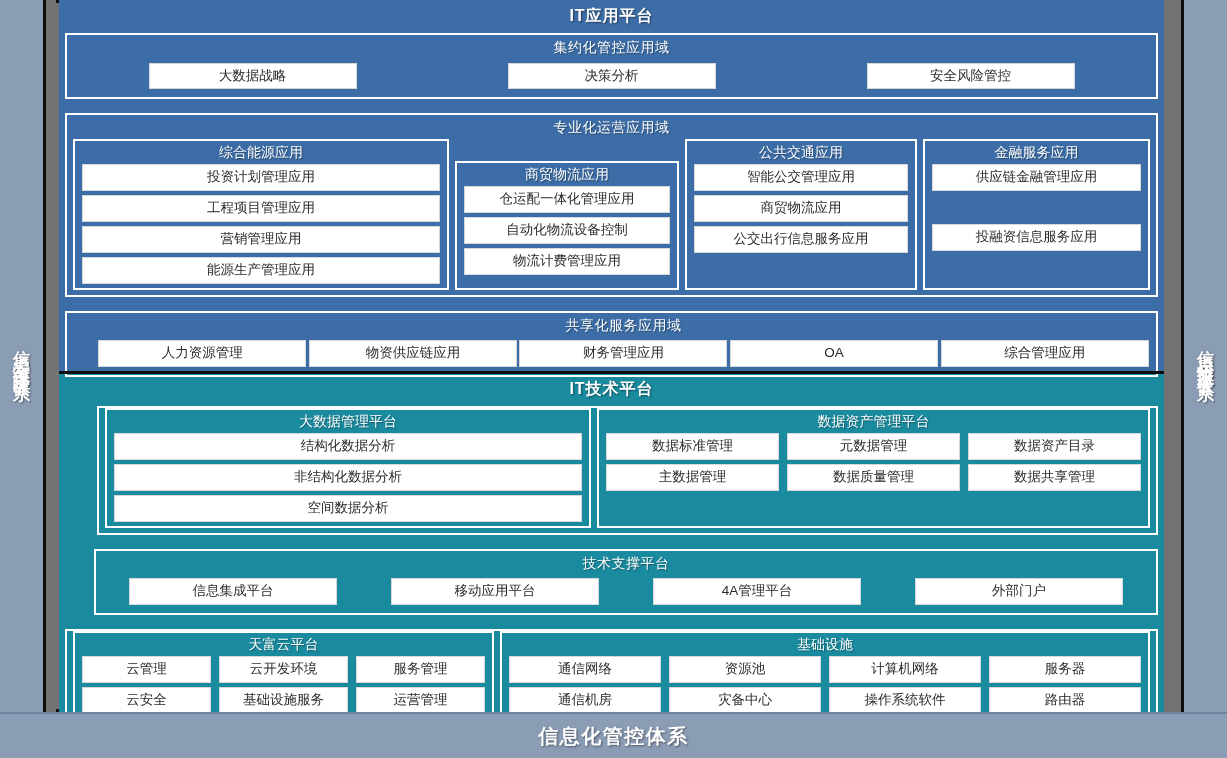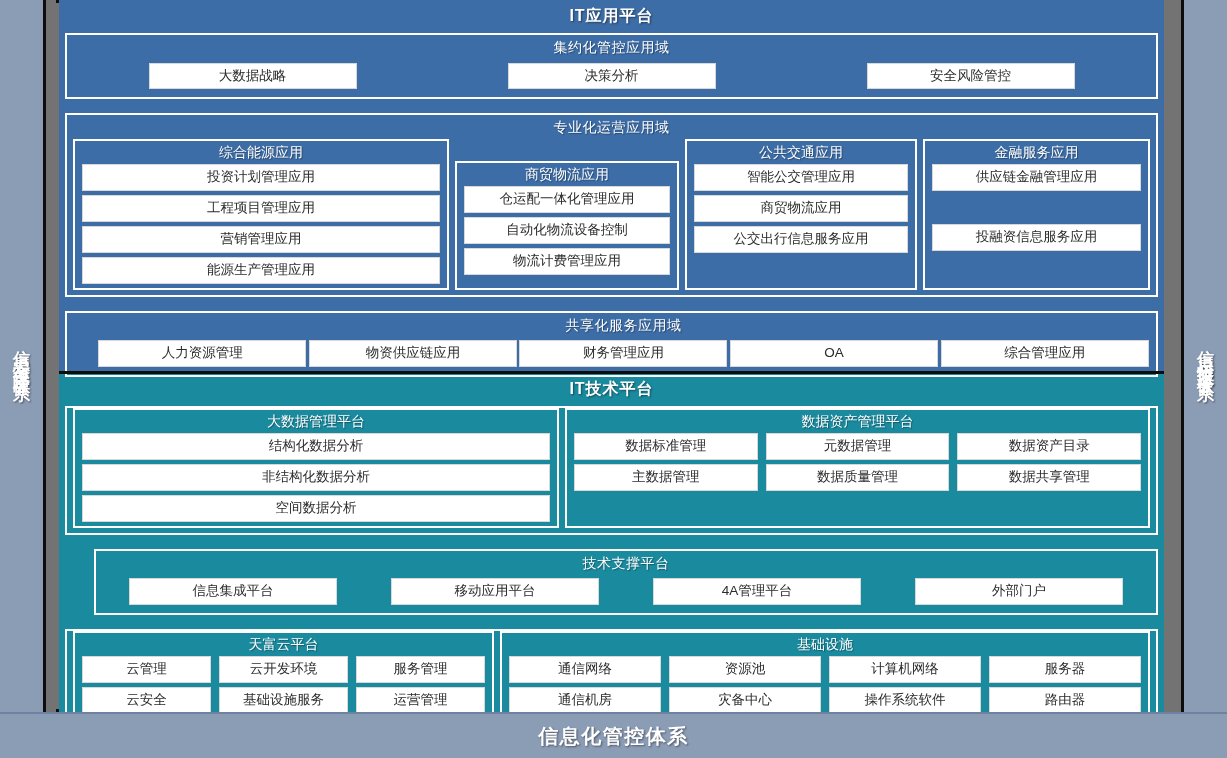--- a/index.html
+++ b/index.html
@@ -266,21 +266,21 @@
                 <div class="chip">综合管理应用</div>
               </div>
             </div>
           </div>
         </div>
     </section>
 
     <section class="platform tech">
       <div class="platform-title">IT技术平台</div>
       <div class="domains" id="tech-domains">
-          <div class="domain" style="flex: 0 0 112px;">
+          <div class="domain" style="flex: 0 0 112px; margin-left: 32px;">
             <div class="groups">
               <div class="group" style="flex: 0 0 486px;">
                 <div class="group-title">大数据管理平台</div>
                 <div class="group-grid cols-2">
                   <div class="chip">结构化数据分析</div>
                   <div class="chip">非结构化数据分析</div>
                   <div class="chip">空间数据分析</div>
                 </div>
               </div>
               <div class="group" style="flex: 1 1 auto;">

